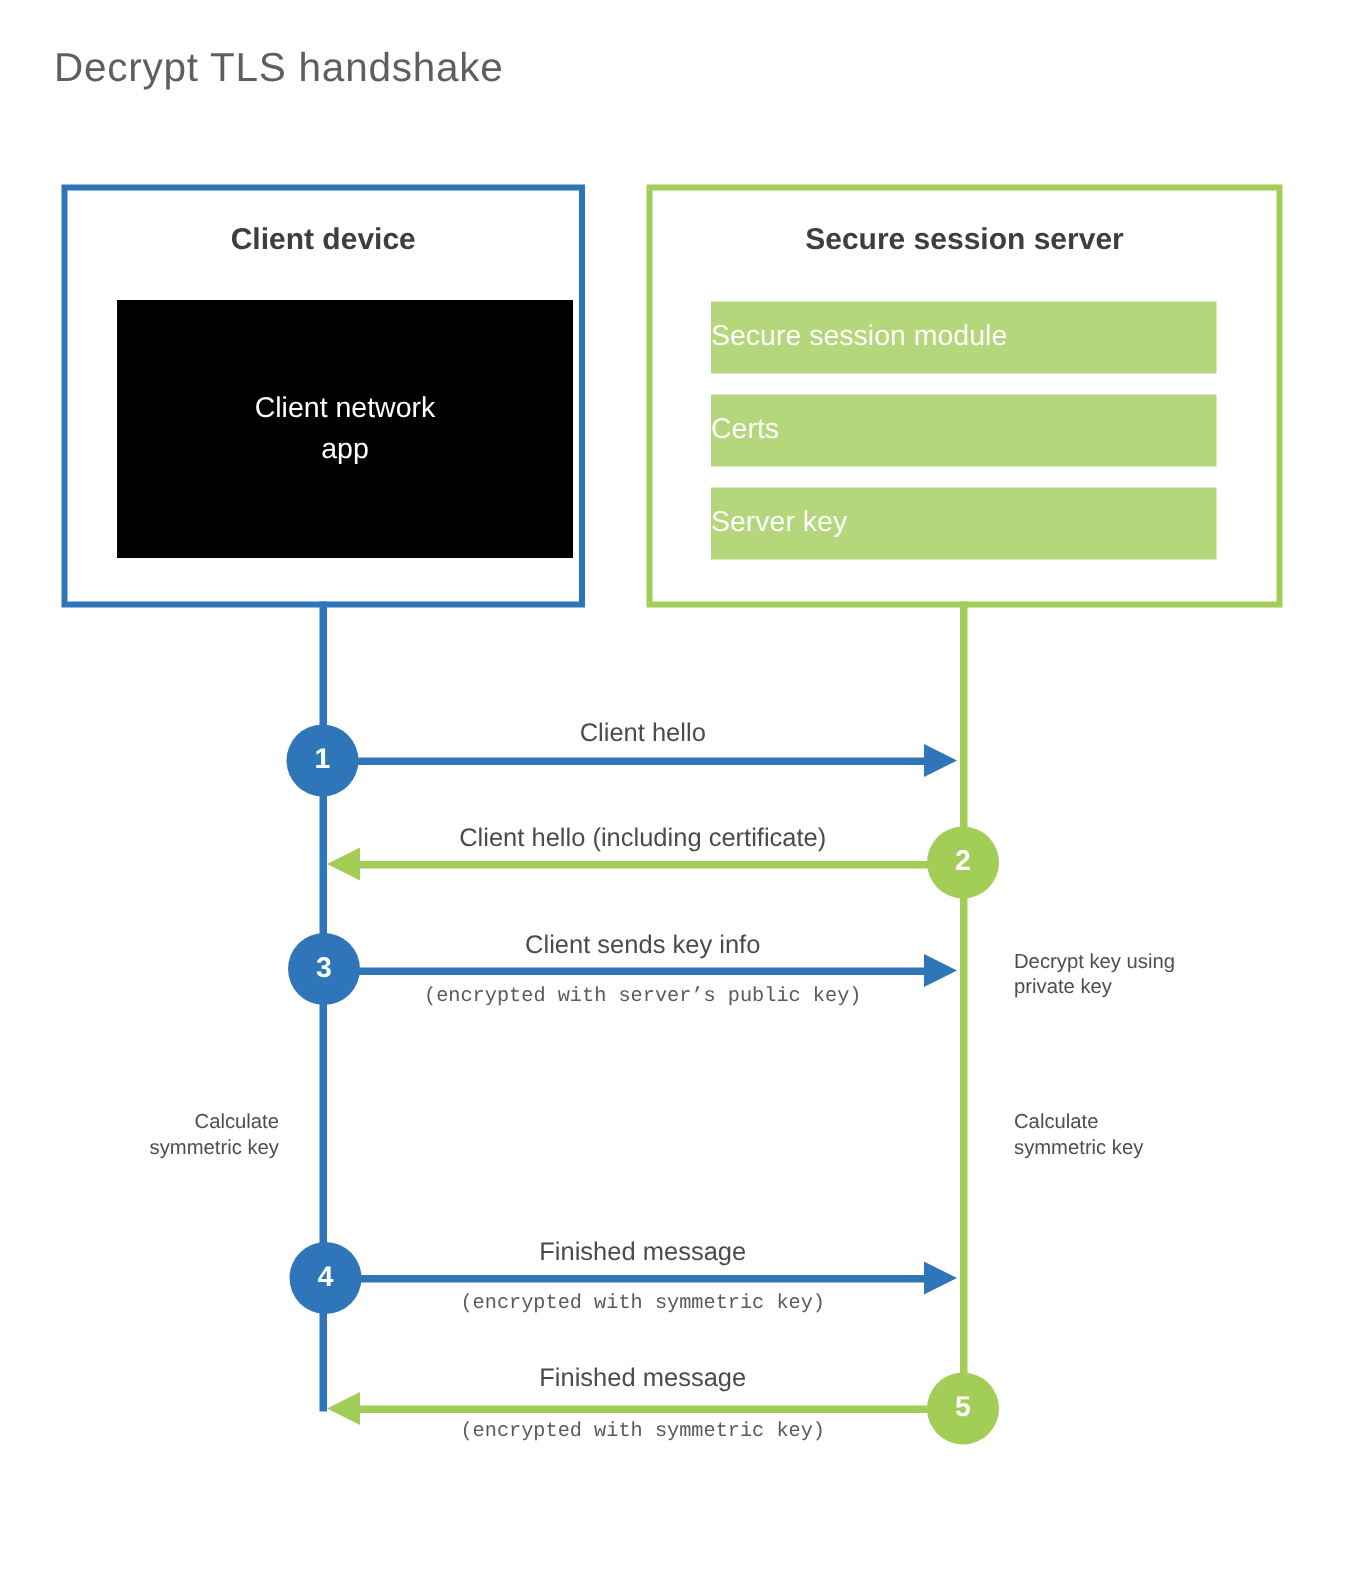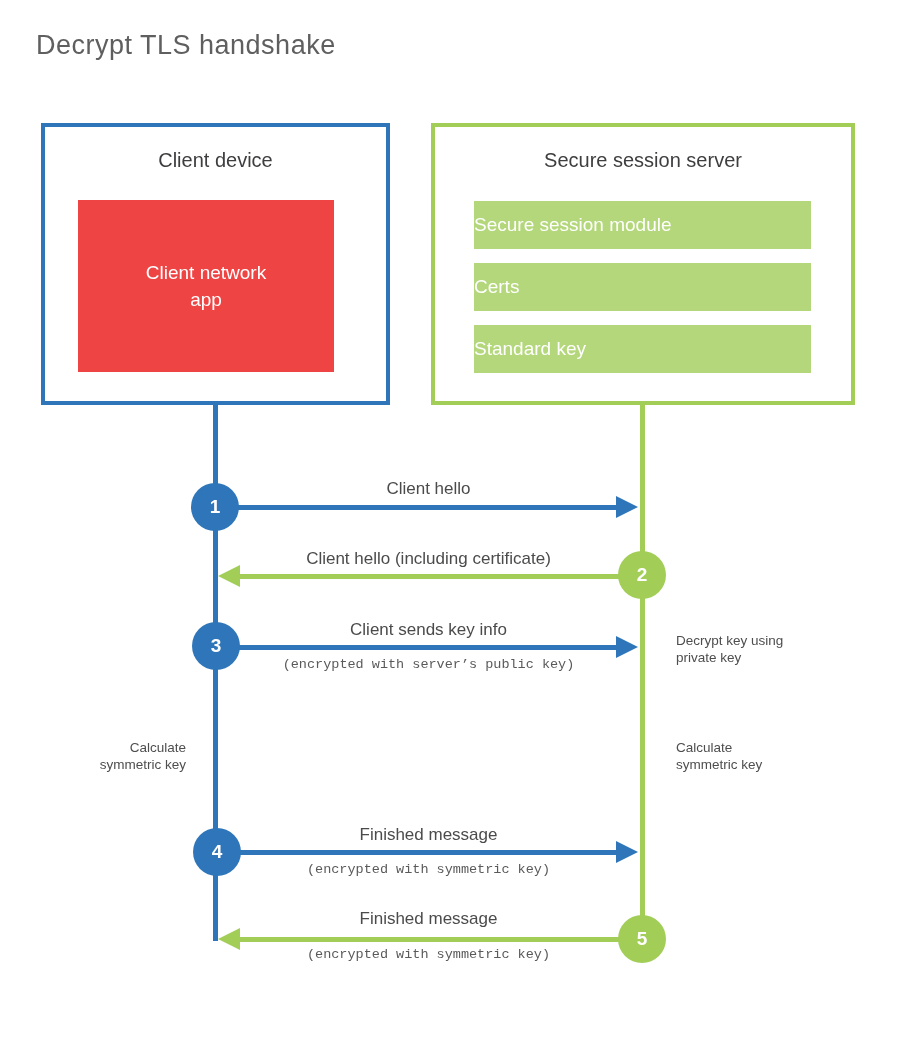--- a/index.html
+++ b/index.html
@@ -8,23 +8,23 @@
     font-family:"Liberation Sans","DejaVu Sans",sans-serif;overflow:hidden;
   }
   .page-title{
     position:absolute;left:36px;top:30px;font-size:27px;font-weight:300;
     color:#5f5f5f;letter-spacing:0.5px;
   }
   
   .actor-box{position:absolute;top:123px;height:274px;background:#fff;border:4px solid;}
   #client-box{left:41px;width:341px;border-color:#2e76b9;}
   #server-box{left:431px;width:416px;border-color:#a2ce58;}
-  .box-heading{margin-top:22px;text-align:center;font-size:20px;font-weight:normal;color:#3e3e40;}
+  .box-heading{margin-top:22px;text-align:center;font-size:20px;font-weight:bold;color:#3e3e40;}
   .app-box{
-    position:absolute;left:33px;top:73px;width:256px;height:172px;background:#ef4444;
+    position:absolute;left:33px;top:73px;width:304px;height:172px;background:#000000;
     display:flex;align-items:center;justify-content:center;text-align:center;
     color:#fff;font-size:19px;line-height:27px;
   }
   .app-box span{display:inline-block;max-width:150px;}
   .module-bar{
     position:absolute;left:39px;width:337px;height:48px;background:#b3d77a;
     color:#fff;font-size:19px;text-align:left;line-height:48px;
   }
   #bar-0{top:74px}#bar-1{top:136px}#bar-2{top:198px}
   
@@ -74,21 +74,21 @@
     <div class="box-heading">Client device</div>
     <div class="app-box">
       <span>Client network app</span>
     </div>
   </div>
 
   <div class="actor-box" id="server-box">
     <div class="box-heading">Secure session server</div>
     <div class="module-bar" id="bar-0">Secure session module</div>
     <div class="module-bar" id="bar-1">Certs</div>
-    <div class="module-bar" id="bar-2">Standard key</div>
+    <div class="module-bar" id="bar-2">Server key</div>
   </div>
 
   <div class="lifeline" id="client-lifeline"></div>
   <div class="lifeline" id="server-lifeline"></div>
 
   <div class="msg-label" id="m1-label">Client hello</div>
   <div class="arrow arrow-right" id="a1"></div>
   <div class="step-circle blue-bg" id="c1">1</div>
 
   <div class="msg-label" id="m2-label">Client hello (including certificate)</div>

